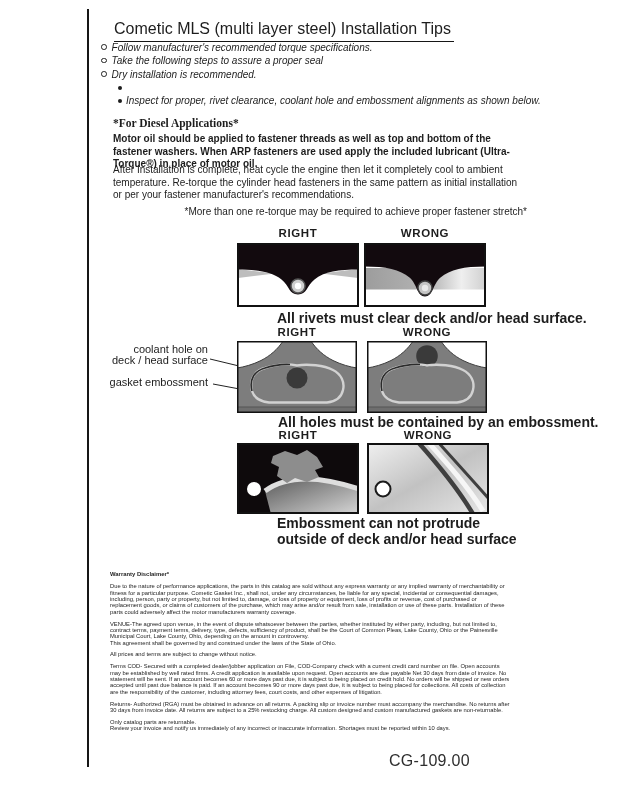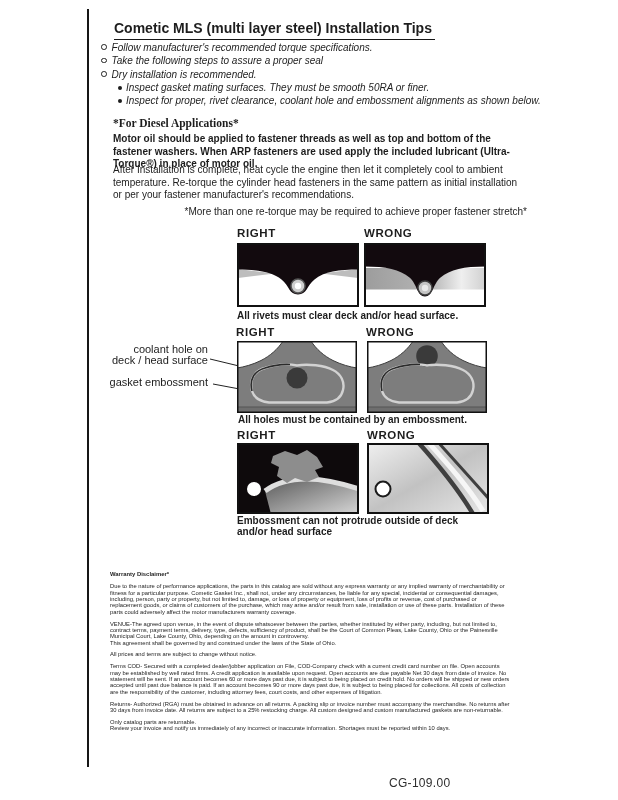--- a/index.html
+++ b/index.html
@@ -6,65 +6,65 @@
   body{
     width:618px;height:800px;position:relative;background:#ffffff;
     font-family:"Liberation Sans","DejaVu Sans",sans-serif;color:#1d1d1d;
     overflow:hidden;
   }
   .abs{position:absolute;}
   
   .left-rule{left:87px;top:9px;width:2px;height:758px;background:#161616;}
   
   .page-title{
-    left:114px;top:20px;font-size:14px;font-weight:bold;
+    left:114px;top:20px;font-size:16px;font-weight:normal;
     border-bottom:1.6px solid #161616;padding:0 3px 2.5px 0;white-space:nowrap;text-align:right;
   }
   
   .tips{left:101px;top:43px;font-size:10px;line-height:10.5px;font-style:italic;}
   .tip-row{margin-bottom:2.8px;white-space:nowrap;}
   .tip-row.sub{margin-left:17px;}
   .b-circ{display:inline-block;width:3.6px;height:3.6px;border:1.1px solid #222;
     border-radius:50%;margin-right:5px;vertical-align:1px;}
   .b-dot{display:inline-block;width:4px;height:4px;background:#1d1d1d;
     border-radius:50%;margin-right:4px;vertical-align:1px;}
   
   .diesel-head{left:113px;top:117px;font-size:11.5px;font-weight:bold;white-space:nowrap;font-family:Liberation Serif, serif;}
   .body-p{left:113px;width:414px;font-size:10px;line-height:12.5px;}
   .p1{top:133px;font-weight:bold;}
   .p2{top:164px;}
   .p3{top:206px;white-space:nowrap;text-align:right;}
   
-  .rw-label{font-size:11.5px;font-weight:bold;letter-spacing:0.6px;width:122px;text-align:left;}
+  .rw-label{font-size:11.5px;font-weight:bold;letter-spacing:0.6px;width:122px;text-align:center;}
   .dbox{width:122px;}
-  .caption{font-size:10px;font-weight:bold;}
+  .caption{font-size:14px;font-weight:bold;margin-left:40px;}
   .side-label{font-size:11px;line-height:11px;text-align:right;width:120px;}
   svg{display:block;}
   
   .disc{left:110px;top:571px;width:400px;font-size:5.8px;line-height:6.35px;}
   .disc h2{font-size:5.9px;margin:0 0 6px 0;}
   .disc p{margin:0 0 5.5px 0;}
   .disc p.tight{margin-bottom:0;}
   
-  .page-code{left:389px;top:776px;font-size:12px;color:#2e2e2e;letter-spacing:0.3px;}
+  .page-code{left:389px;top:752px;font-size:16px;color:#2e2e2e;letter-spacing:0.3px;}
 </style>
 </head>
 <body>
 
 <div>
 
   <div class="abs left-rule"></div>
 
   <div class="abs page-title">Cometic MLS (multi layer steel) Installation Tips</div>
 
   <div class="abs tips">
     <div class="tip-row"><span class="b-circ"></span><span>Follow manufacturer's recommended torque specifications.</span></div>
     <div class="tip-row"><span class="b-circ"></span><span>Take the following steps to assure a proper seal</span></div>
     <div class="tip-row"><span class="b-circ"></span><span>Dry installation is recommended.</span></div>
-    <div class="tip-row sub"><span class="b-dot"></span><span>Inspect gasket mating surfaces.  They must be smooth 50RA or finer.</span></div>
+    <div class="tip-row sub"><span class="b-dot"></span></div>
     <div class="tip-row sub"><span class="b-dot"></span><span>Inspect for proper, rivet clearance, coolant hole and embossment alignments as shown below.</span></div>
   </div>
 
   <div class="abs diesel-head">*For Diesel Applications*</div>
   <div class="abs body-p p1">Motor oil should be applied to fastener threads as well as top and bottom of the fastener washers. When ARP fasteners are used apply the included lubricant (Ultra-Torque®) in place of motor oil.</div>
   <div class="abs body-p p2">After Installation is complete, heat cycle the engine then let it completely cool to ambient temperature. Re-torque the cylinder head fasteners in the same pattern as initial installation or per your fastener manufacturer's recommendations.</div>
   <div class="abs body-p p3">*More than one re-torque may be required to achieve proper fastener stretch*</div>
 
   <div class="abs rw-label" style="left:237px;top:227px;">RIGHT</div>
   <div class="abs rw-label" style="left:364px;top:227px;">WRONG</div>

